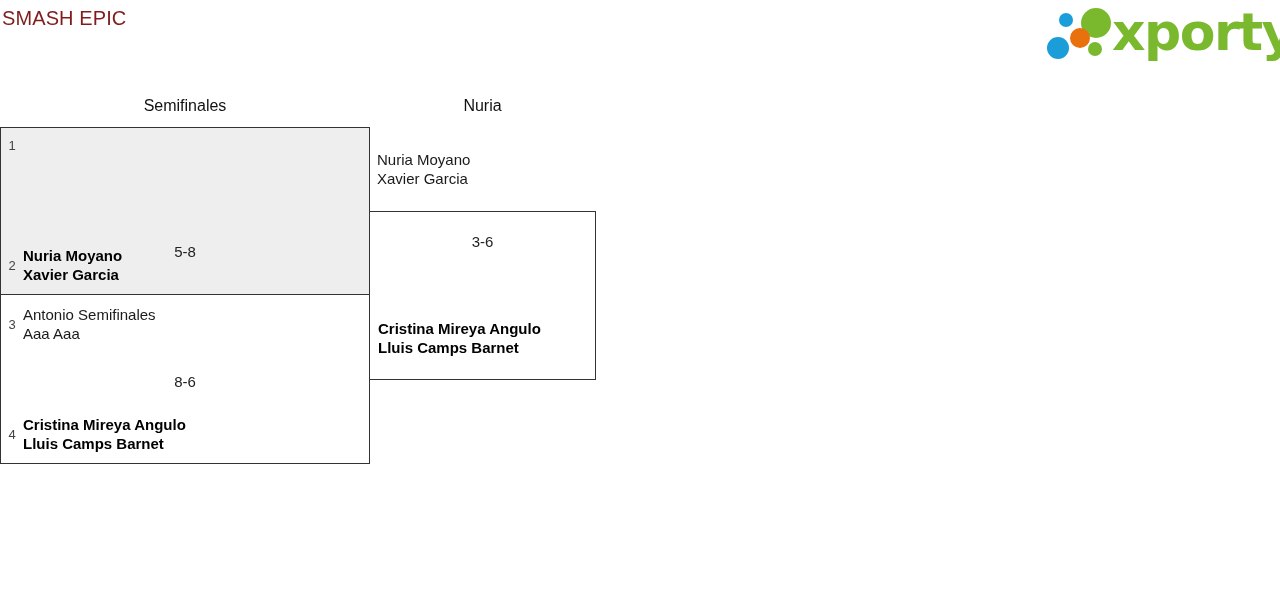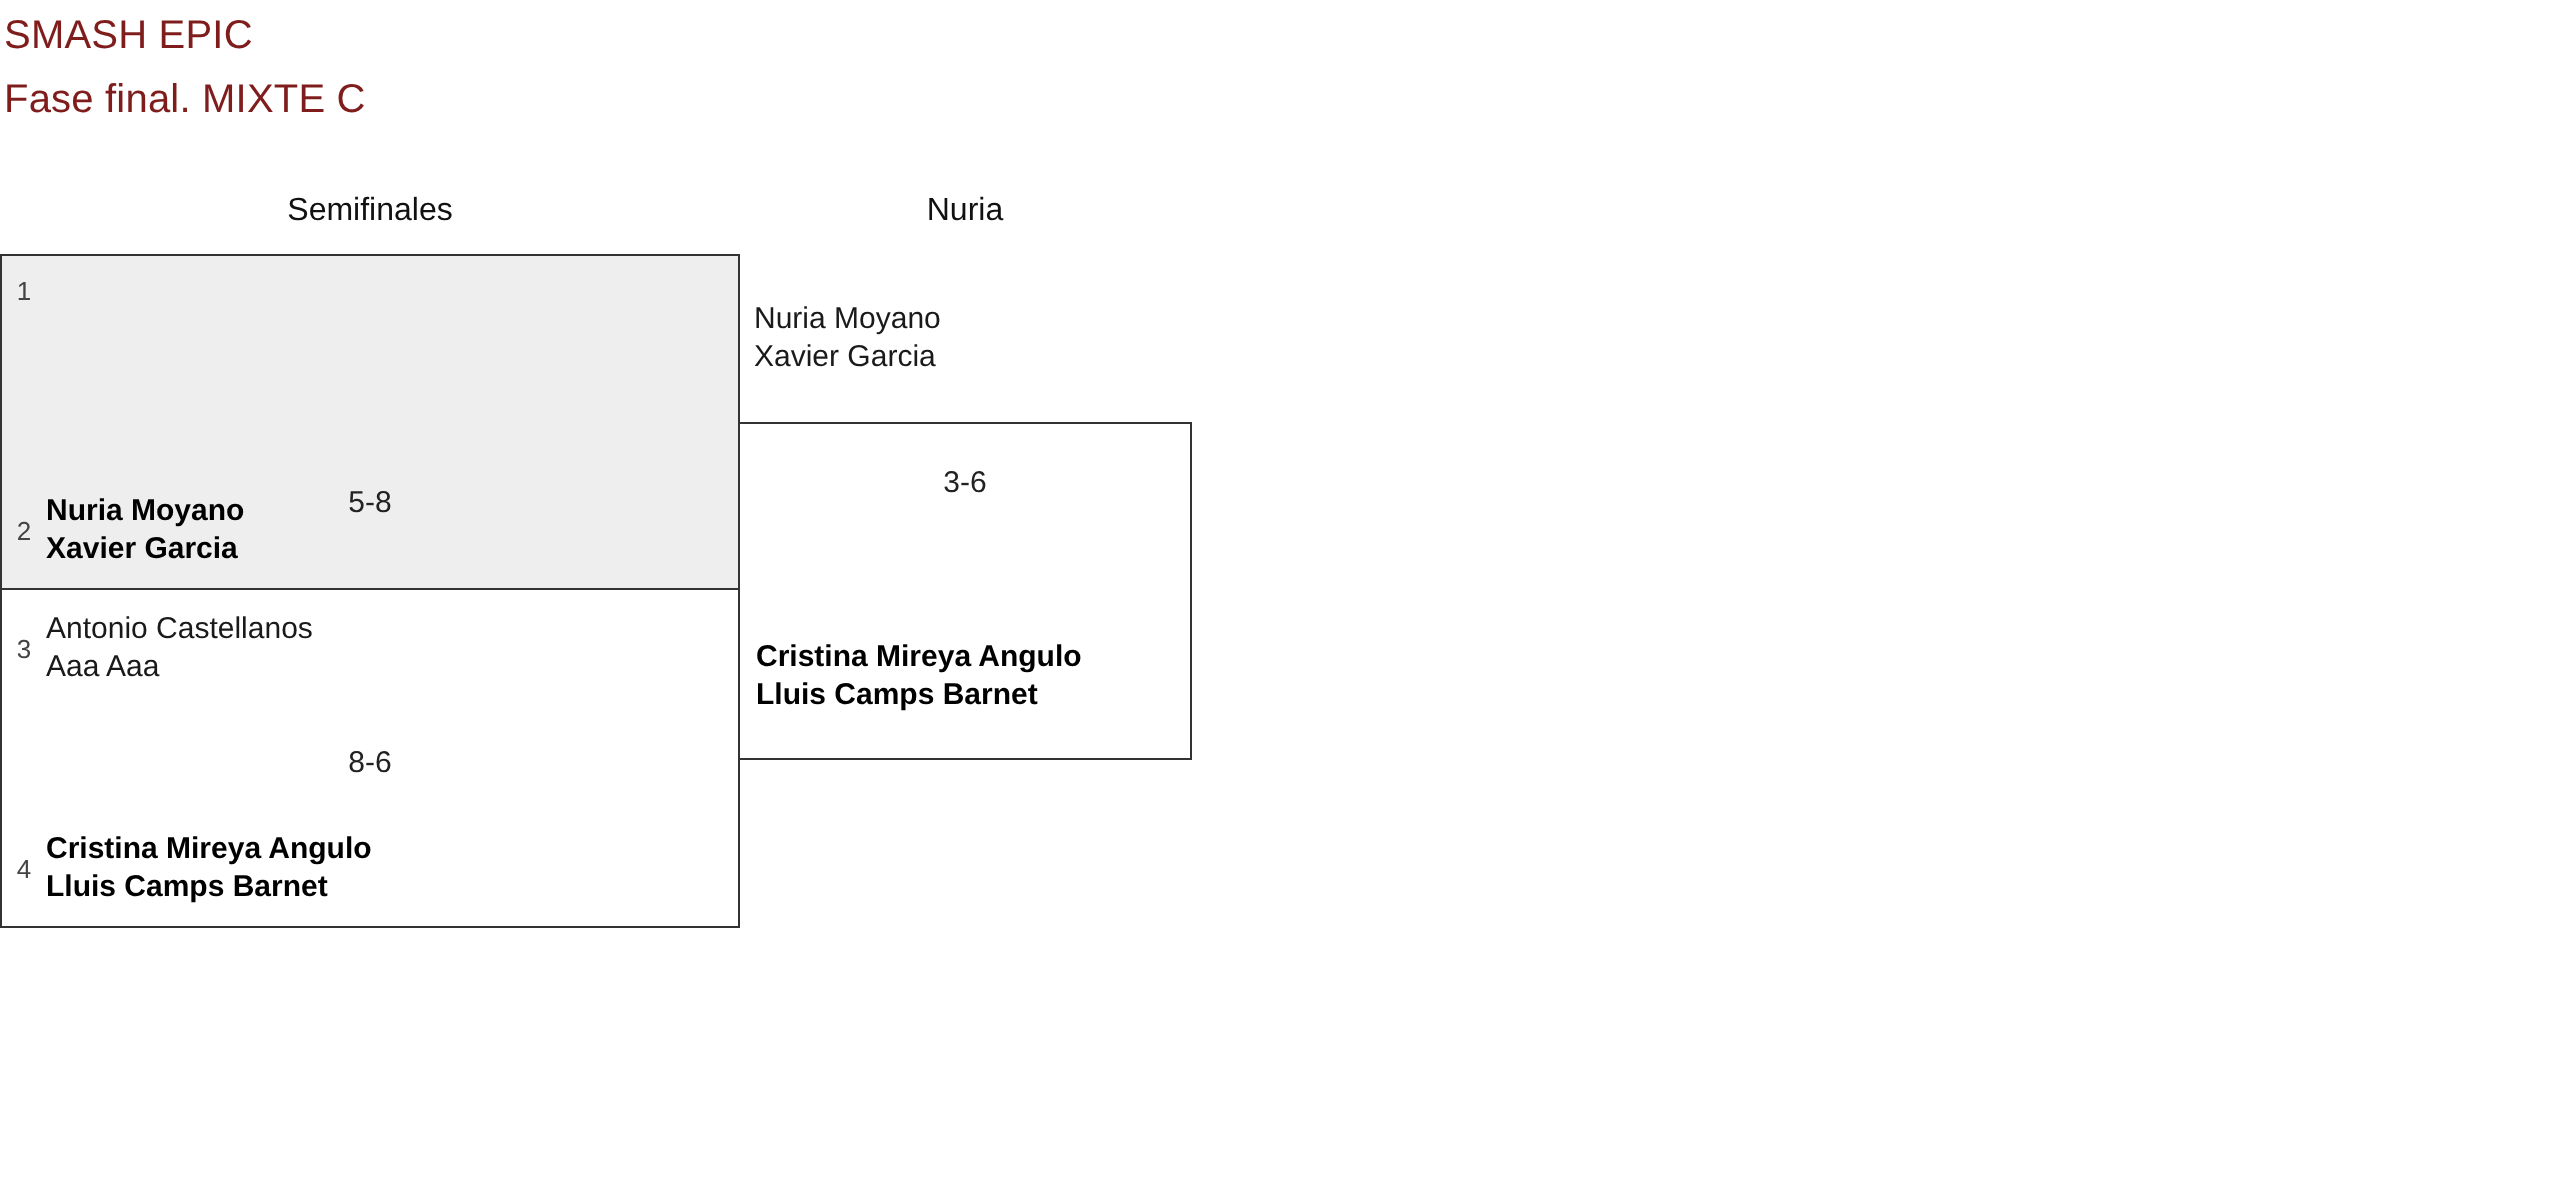--- a/index.html
+++ b/index.html
@@ -158,23 +158,32 @@
     top: 107px;
   }
 </style>
 </head>
 <body>
 
 <div id="header">
 
   <div id="title-block">
     <div class="title-line">SMASH EPIC</div>
-    <div class="title-line">Fase final. MIXTE C</div>
-  </div>
-
+  </div>
+
+  <div id="logo">
+    <div id="logo-dots">
+      <span class="dot dot-blue-sm"></span>
+      <span class="dot dot-green-lg"></span>
+      <span class="dot dot-orange"></span>
+      <span class="dot dot-blue-lg"></span>
+      <span class="dot dot-green-sm"></span>
+    </div>
+    <div id="logo-text">xporty</div>
+  </div>
 
 </div>
 
 <div id="bracket">
 
   <div class="round-header" id="round-header-semis">Semifinales</div>
   <div class="round-header" id="round-header-final">Nuria</div>
 
   <div class="match highlight" id="match-sf1">
     <div class="team team-top">
@@ -187,21 +196,21 @@
         <span class="player-line">Nuria Moyano</span>
         <span class="player-line">Xavier Garcia</span>
       </span>
     </div>
   </div>
 
   <div class="match" id="match-sf2">
     <div class="team team-top">
       <span class="seed">3</span>
       <span class="players">
-        <span class="player-line">Antonio Castellanos</span>
+        <span class="player-line">Antonio Semifinales</span>
         <span class="player-line">Aaa Aaa</span>
       </span>
     </div>
     <div class="score" id="score-sf2">8-6</div>
     <div class="team team-bottom">
       <span class="seed">4</span>
       <span class="players winner">
         <span class="player-line">Cristina Mireya Angulo</span>
         <span class="player-line">Lluis Camps Barnet</span>
       </span>

